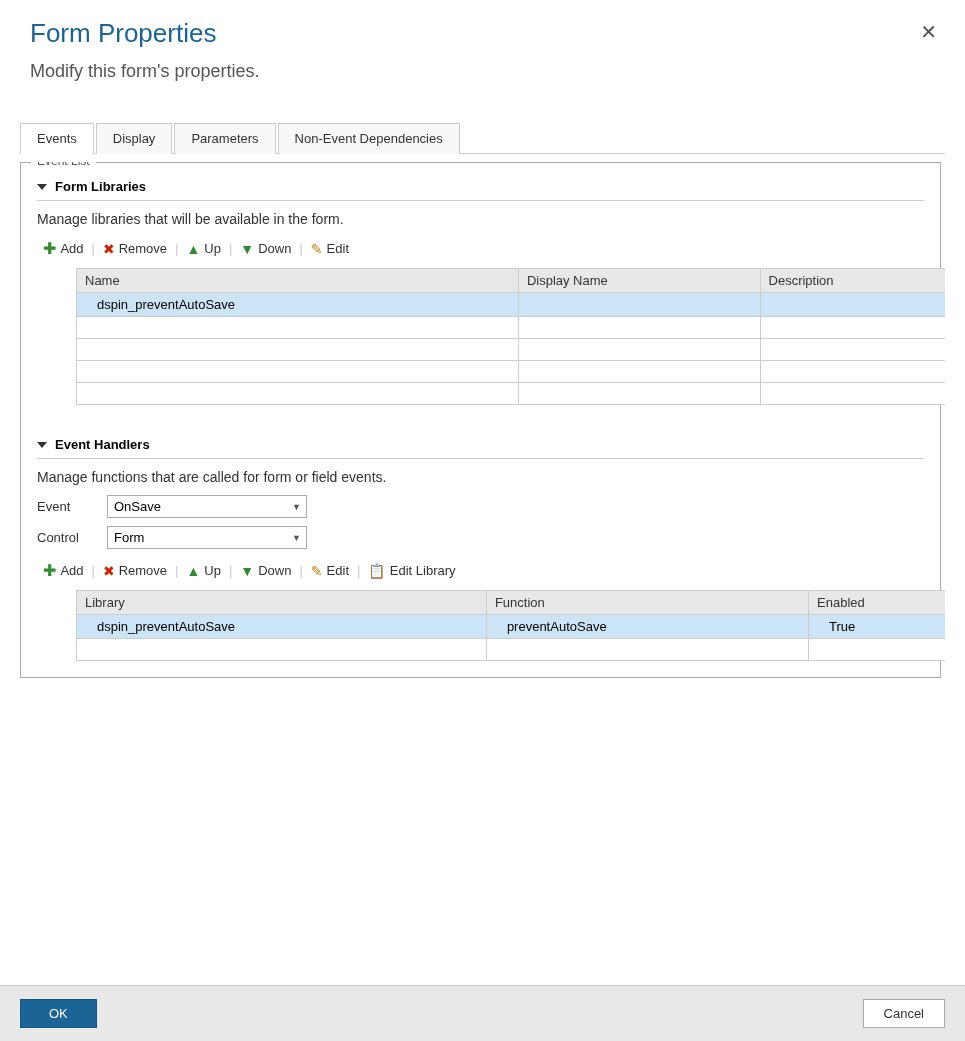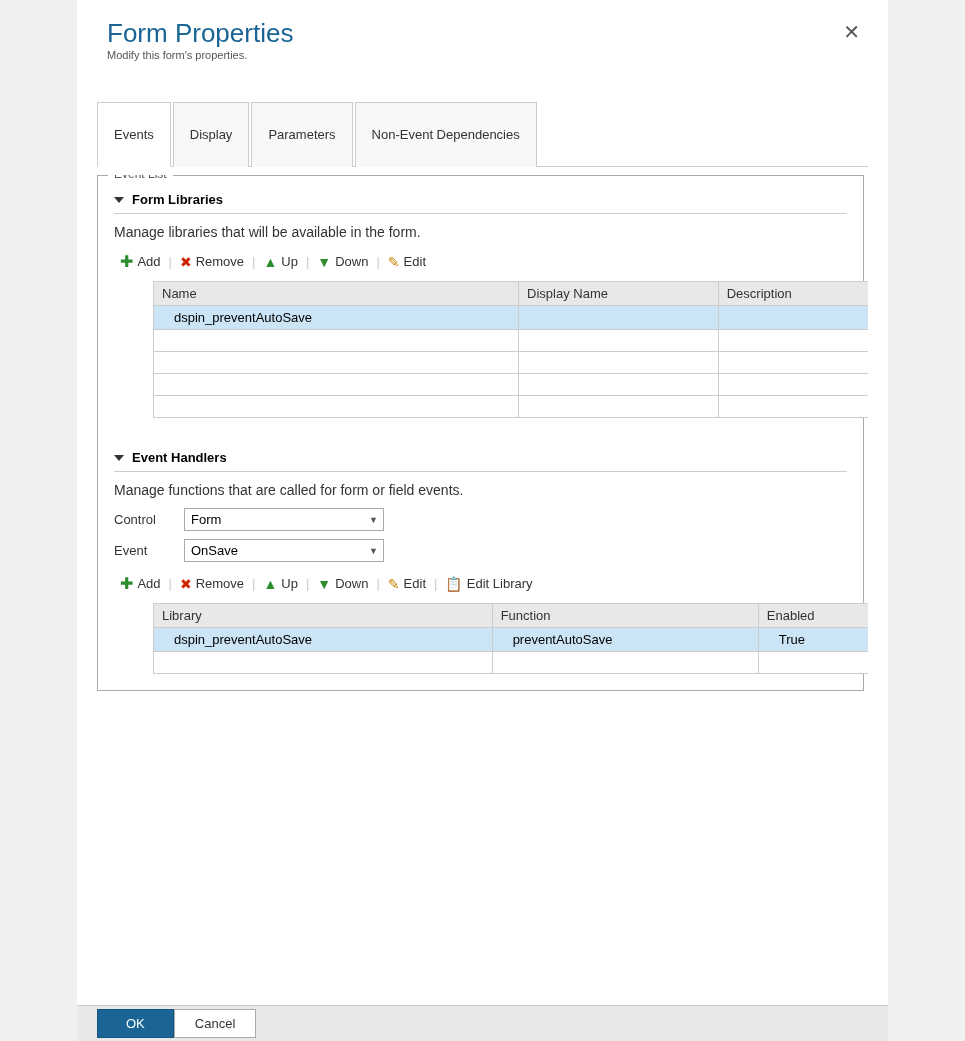--- a/index.html
+++ b/index.html
@@ -6,60 +6,60 @@
     body {
       font-family: 'Segoe UI', Arial, sans-serif;
       font-size: 13px;
       background: #f0f0f0;
       display: flex;
       justify-content: center;
       align-items: flex-start;
       min-height: 100vh;
     }
     .dialog {
-      width: 811px;
+      width: 965px;
       min-height: 1041px;
       background: #fff;
       display: flex;
       flex-direction: column;
       position: relative;
     }
     .dialog-header {
       padding: 18px 20px 10px 30px;
       border-bottom: none;
       display: flex;
       justify-content: space-between;
       align-items: flex-start;
     }
     .dialog-title {
       color: #1a6496;
       font-size: 26px;
       font-weight: 400;
     }
     .dialog-subtitle {
       color: #555;
-      font-size: 11px;
-      margin-top: 0;
+      font-size: 18px;
+      margin-top: 12px;
     }
     .close-btn {
       font-size: 20px;
       color: #555;
       cursor: pointer;
       background: none;
       border: none;
       padding: 4px 8px;
       line-height: 1;
     }
     .tabs-bar {
       display: flex;
       border-bottom: 1px solid #ccc;
       margin: 10px 20px 0 20px;
     }
     .tab {
-      padding: 24px 16px;
+      padding: 7px 16px;
       border: 1px solid #ccc;
       border-bottom: none;
       cursor: pointer;
       background: #f8f8f8;
       color: #333;
       font-size: 13px;
       margin-right: 2px;
       position: relative;
       top: 1px;
     }
@@ -212,23 +212,23 @@
       font-size: 9px;
       color: #555;
       position: absolute;
       right: 6px;
       top: 50%;
       transform: translateY(-50%);
       pointer-events: none;
     }
     .dialog-footer {
       background: #e8e8e8;
-      padding: 3px 20px;
-      display: flex;
-      justify-content: flex-start;
+      padding: 13px 20px;
+      display: flex;
+      justify-content: space-between;
       gap: 0;
       border-top: 1px solid #ccc;
       margin-top: auto;
     }
     .btn-ok {
       background: #1a6496;
       color: #fff;
       border: 1px solid #155780;
       padding: 6px 28px;
       font-size: 13px;
@@ -347,32 +347,32 @@
 
         <div class="section-header" style="margin-top: 32px;">
           <span class="collapse-arrow"></span>
           <span class="section-title">Event Handlers</span>
         </div>
         <hr class="section-divider">
         <div class="section-desc">Manage functions that are called for form or field events.</div>
 
         <div style="margin-bottom: 10px;">
           <div class="field-row">
+            <span class="field-label">Event</span>
+            <div class="select-wrapper">
+              <select class="field-select">
+                <option>OnSave</option>
+              </select>
+            </div>
+          </div>
+          <div class="field-row">
             <span class="field-label">Control</span>
             <div class="select-wrapper">
               <select class="field-select">
                 <option>Form</option>
-              </select>
-            </div>
-          </div>
-          <div class="field-row">
-            <span class="field-label">Event</span>
-            <div class="select-wrapper">
-              <select class="field-select">
-                <option>OnSave</option>
               </select>
             </div>
           </div>
         </div>
 
         <div class="toolbar">
           <div class="toolbar-item">
             <span class="icon-add">✚</span>
             <span>Add</span>
           </div>

